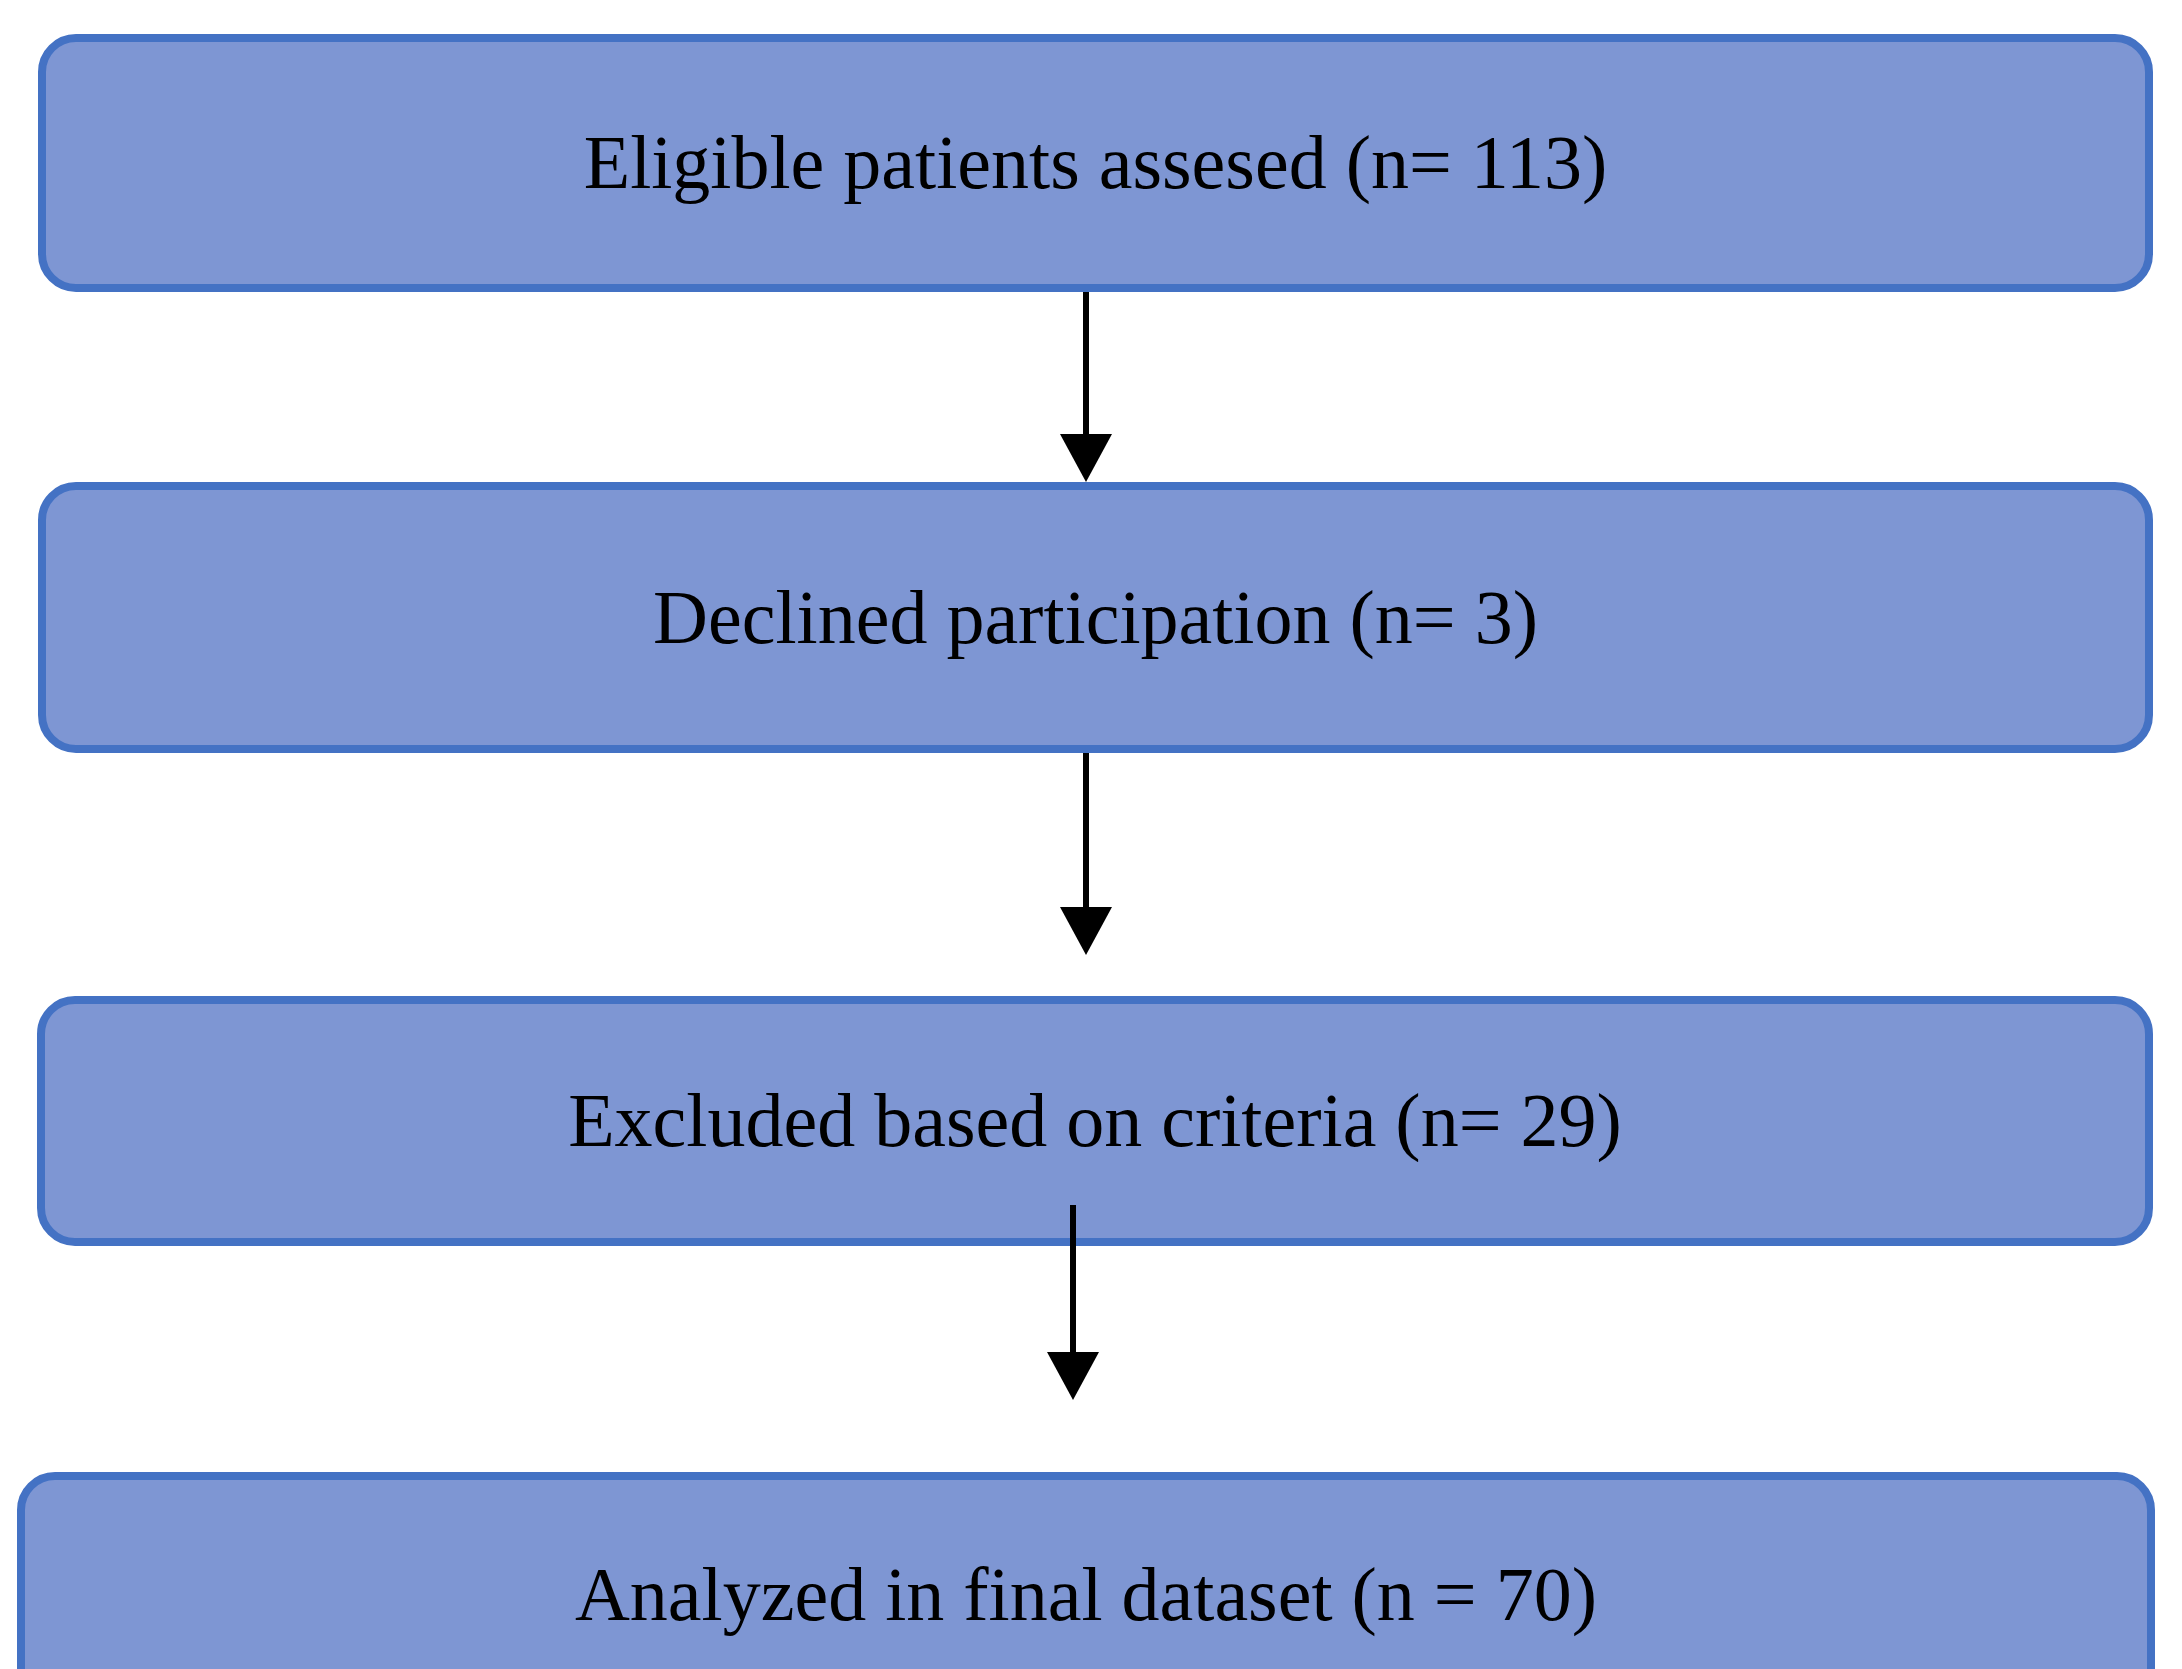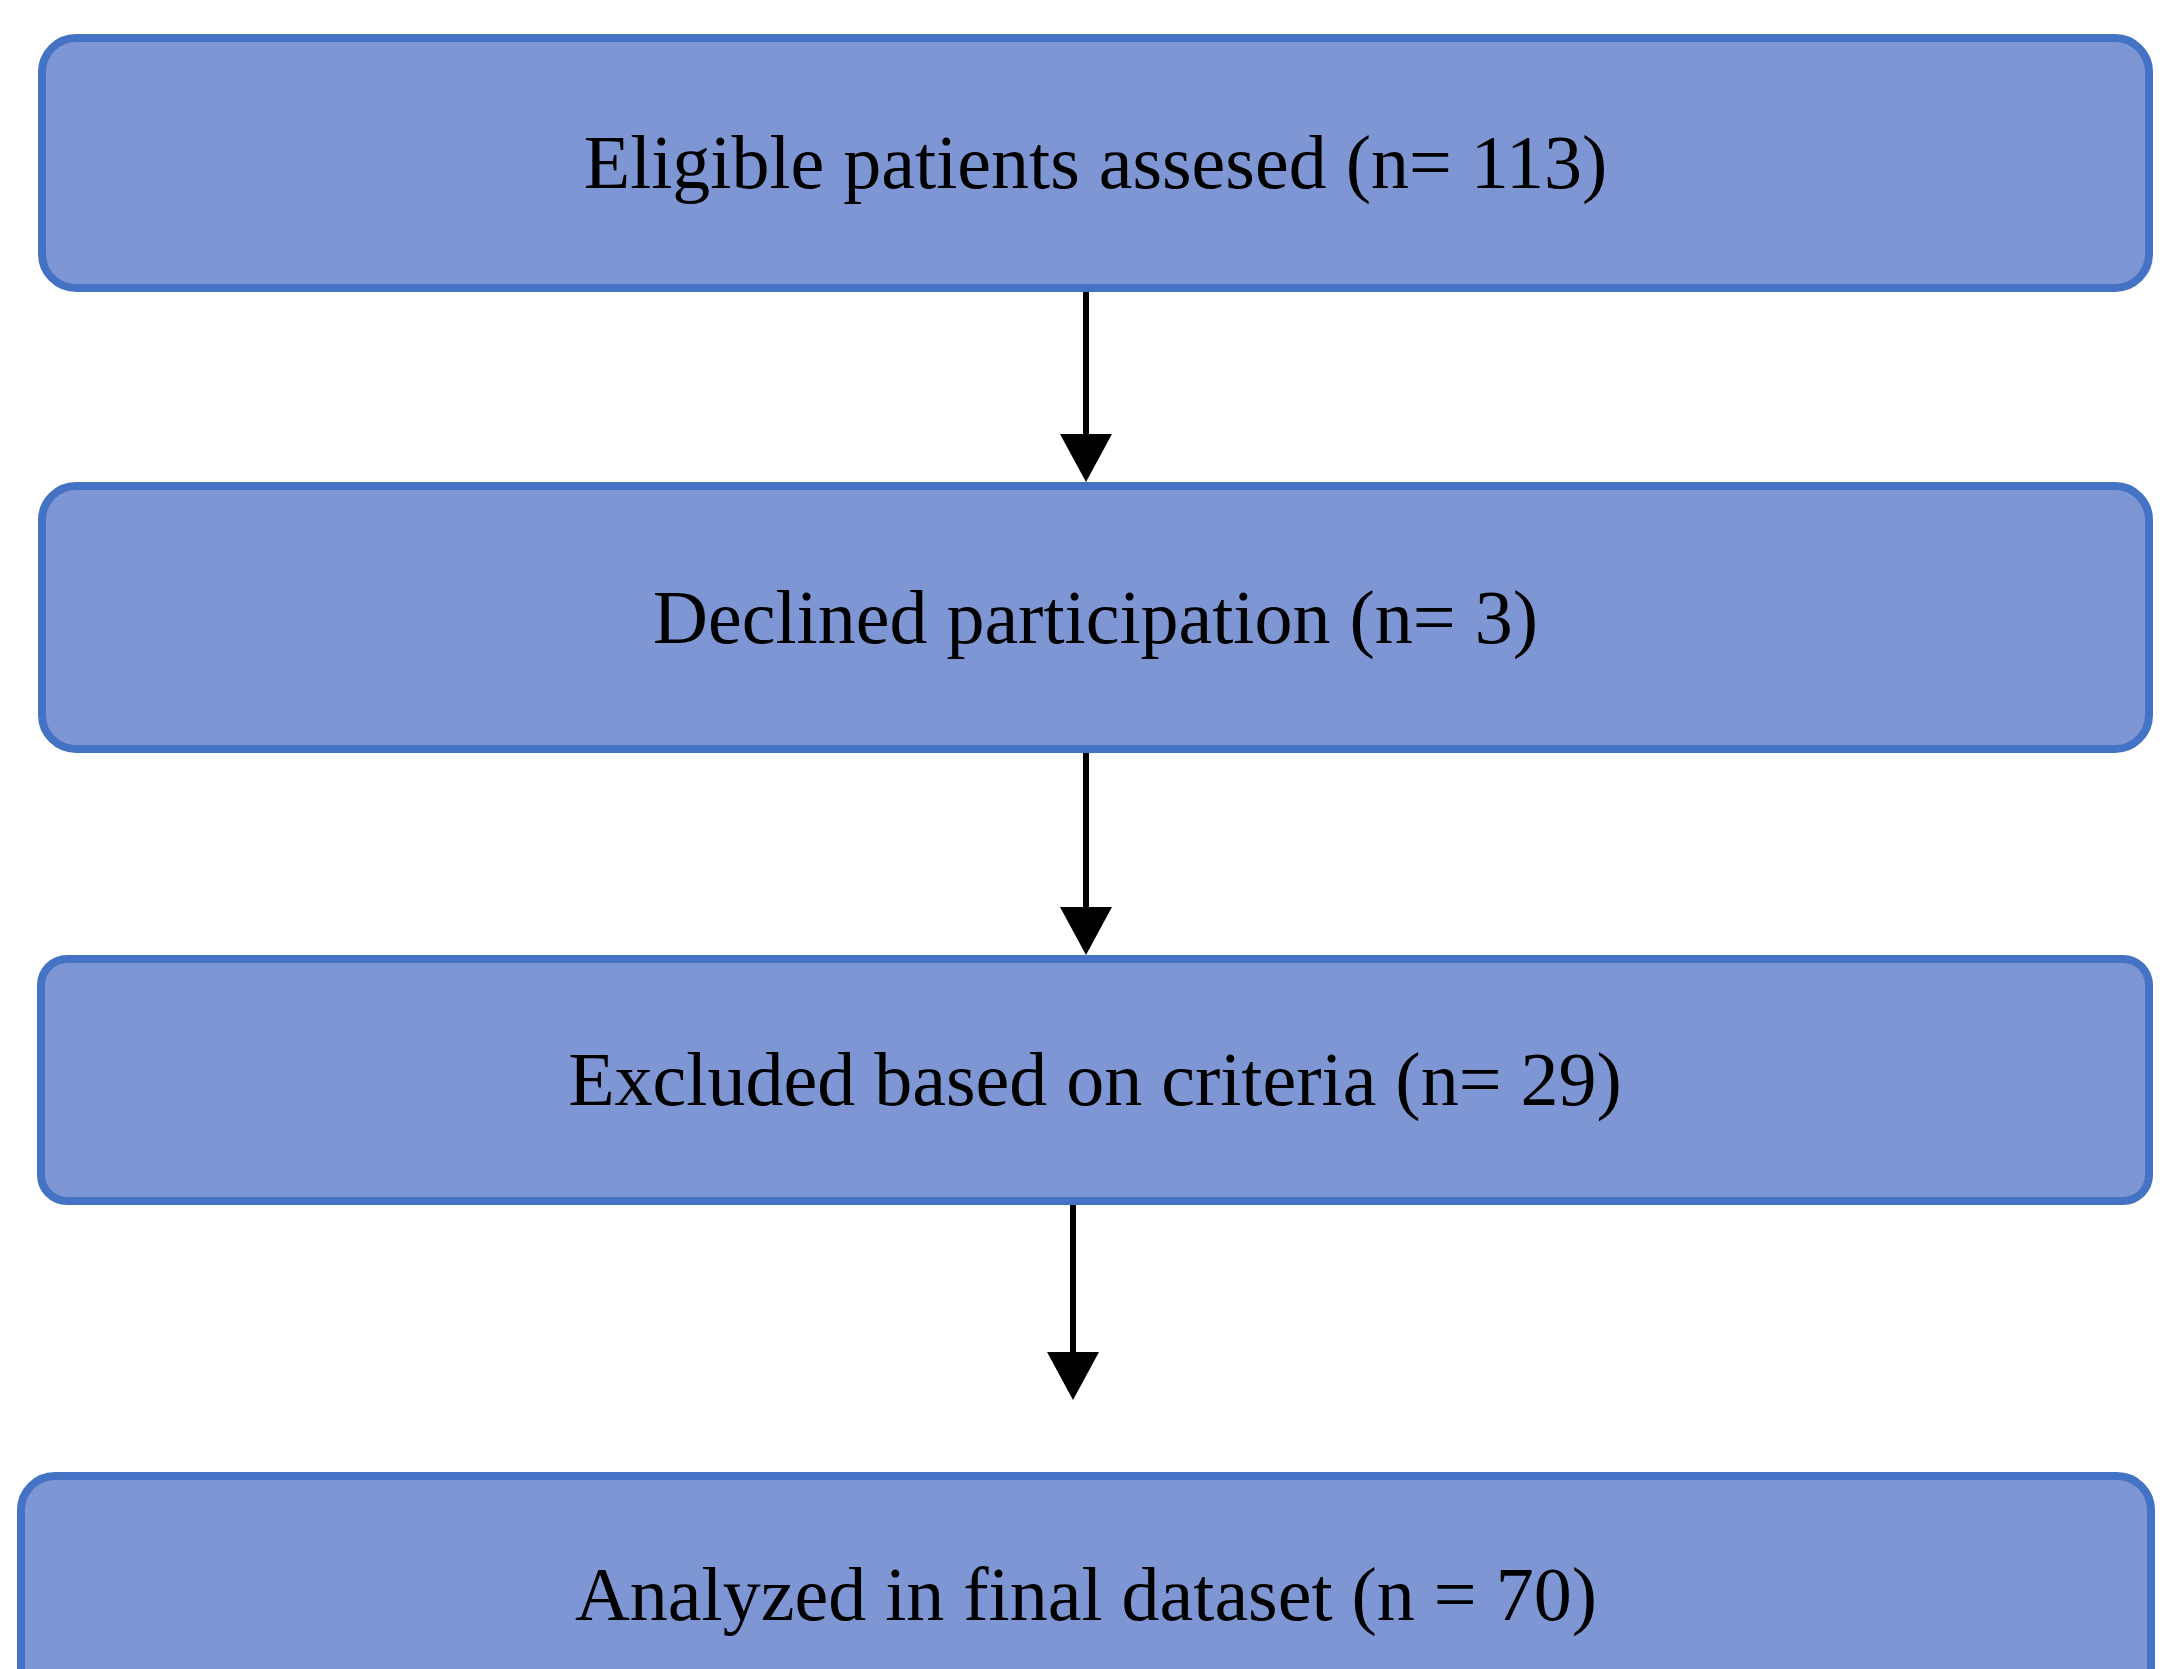--- a/index.html
+++ b/index.html
@@ -31,21 +31,21 @@
     padding: 0 60px;
   }
   .node-label {
     font-size: 76px;
     line-height: 1.1;
     color: var(--text-color);
     white-space: nowrap;
   }
   .node-1 { left: 38px;  top: 34px;   width: 2115px; height: 258px; }
   .node-2 { left: 38px;  top: 482px;  width: 2115px; height: 271px; }
-  .node-3 { left: 37px;  top: 955px;  width: 2116px; height: 250px; border-radius: 30px; }
+  .node-3 { left: 37px;  top: 996px;  width: 2116px; height: 250px; }
   .node-4 { left: 17px;  top: 1472px; width: 2138px; height: 245px; }
   .arrow {
     position: absolute;
     width: 52px;
     display: flex;
     flex-direction: column;
     align-items: center;
   }
   .arrow-shaft {
     width: 6px;

